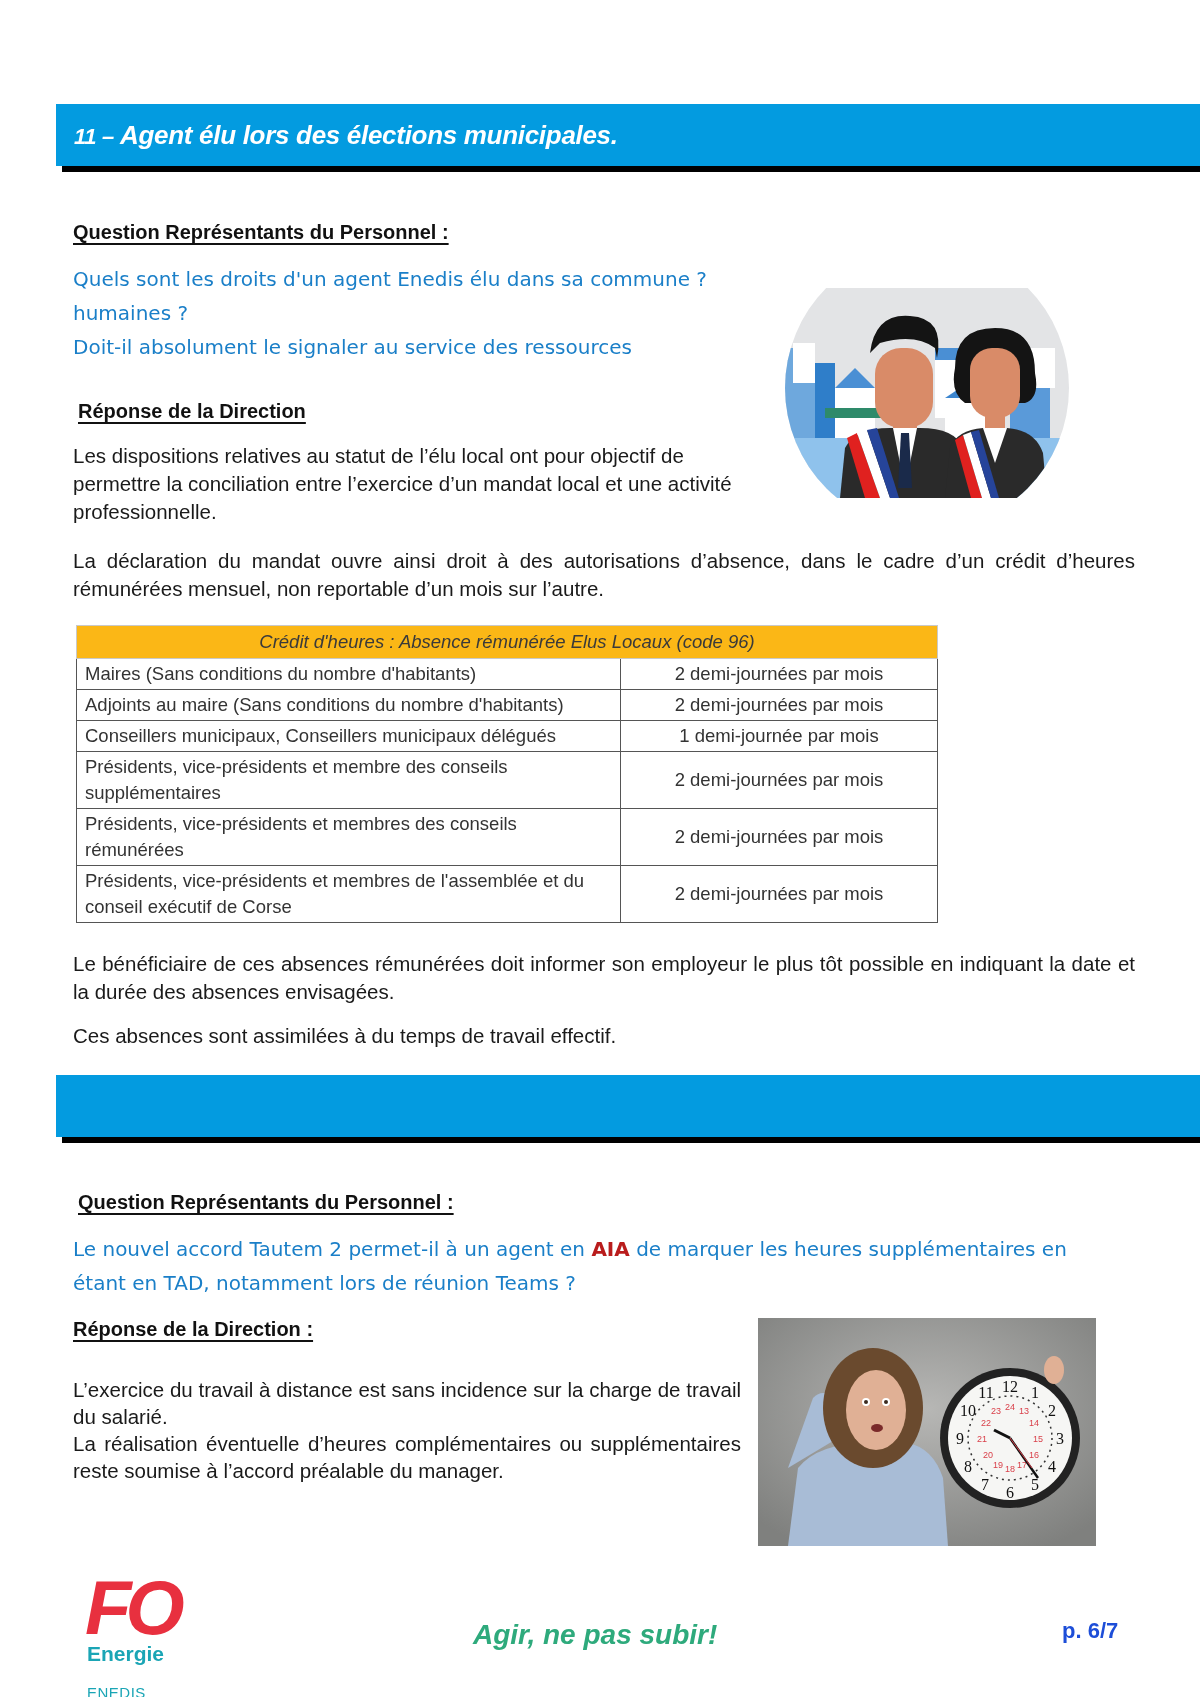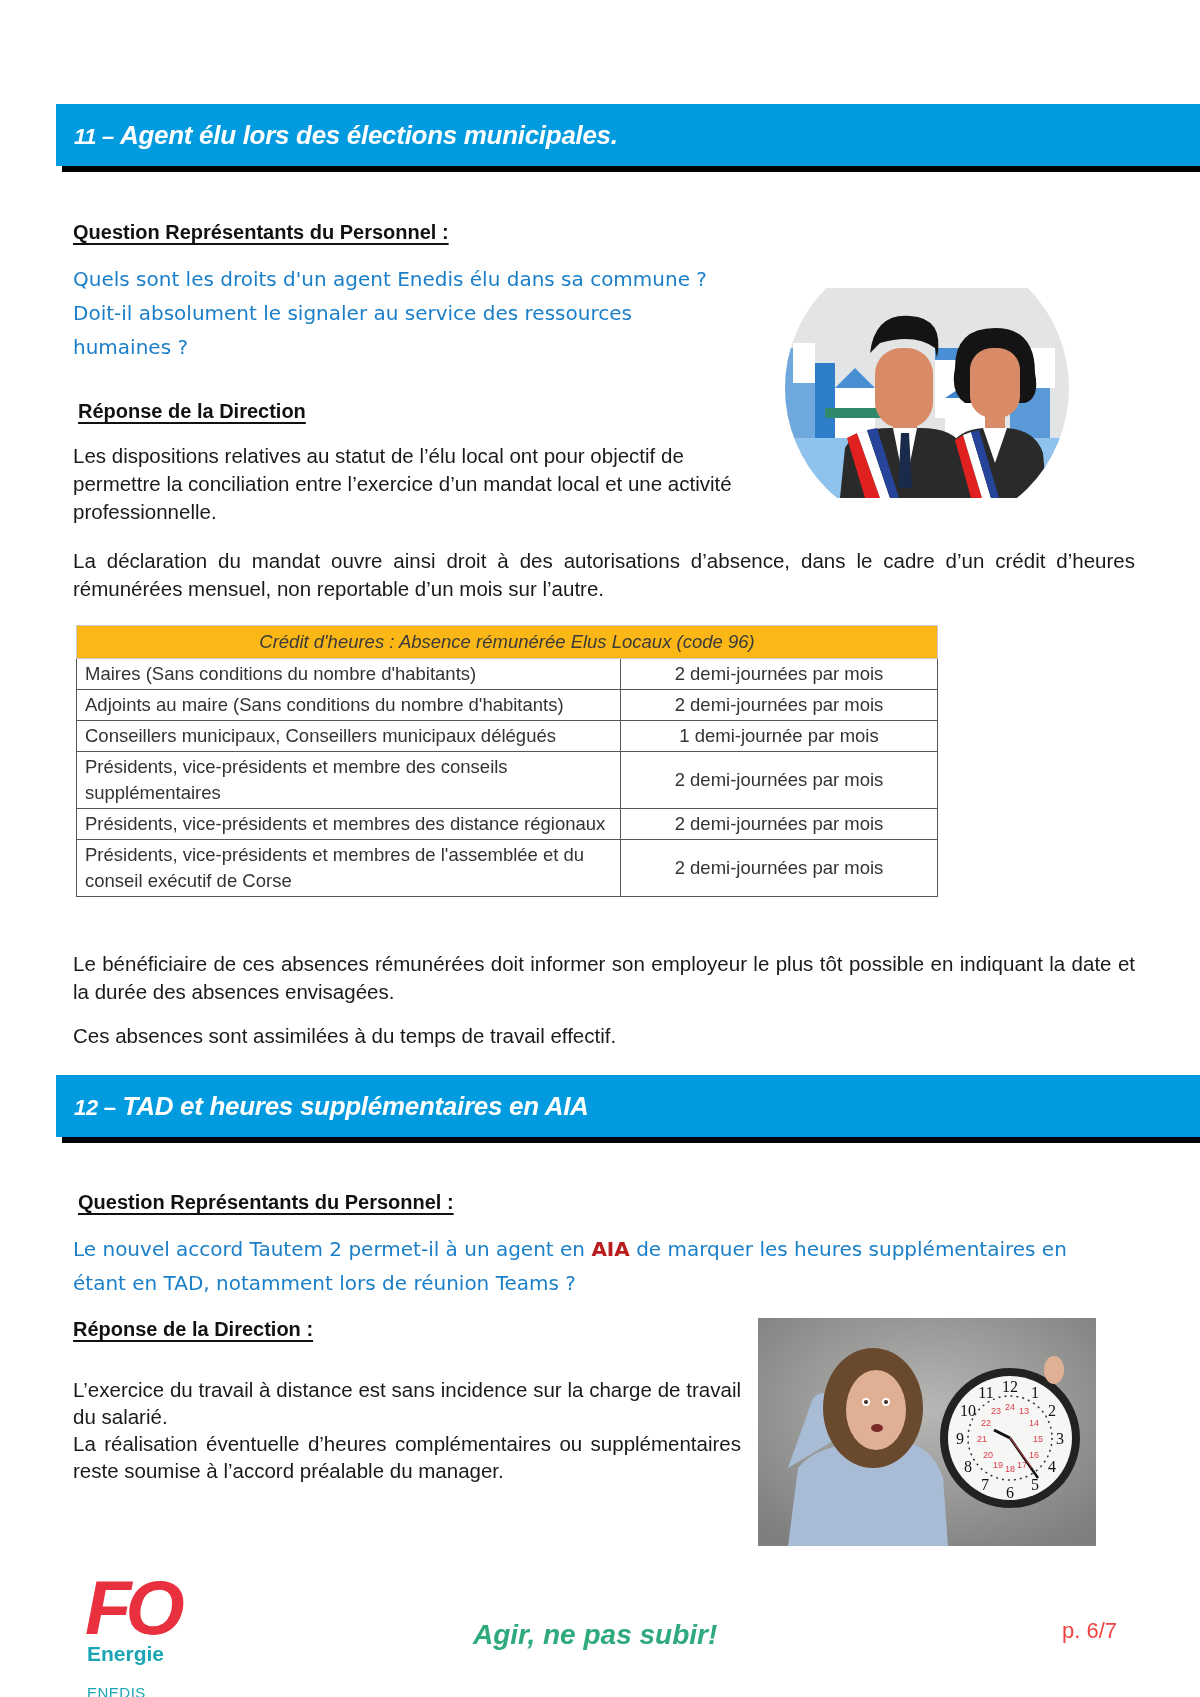--- a/index.html
+++ b/index.html
@@ -28,21 +28,21 @@
   table.credit th { background: #fbb716; color: #3a3a3a; font-style: italic; font-weight: normal;
          height: 30px; border: 1px solid #c9c9c9; text-align: center; }
   table.credit td { border: 1.5px solid #555; padding: 2px 8px; line-height: 26px; }
   table.credit td.val { text-align: center; width: 300px; }
 
   .illus-elus { position: absolute; left: 785px; top: 288px; width: 285px; height: 210px; overflow: hidden; }
   .photo-clock { position: absolute; left: 758px; top: 1318px; width: 338px; height: 228px; overflow: hidden; }
 
   .footer-slogan { position: absolute; left: 473px; top: 1619px; color: #2eaa7c; font-style: italic;
          font-weight: bold; font-size: 28px; }
-  .footer-page { position: absolute; left: 1062px; top: 1618px; color: #ef4444; font-weight: normal; font-size: 22px; }
+  .footer-page { position: absolute; left: 1062px; top: 1618px; color: #1d4ed8; font-weight: bold; font-size: 22px; }
   .logo { position: absolute; left: 85px; top: 1572px; width: 90px; height: 110px; }
   .logo .fo { position: absolute; left: 0; top: -8px; font-size: 76px; font-weight: bold; font-style: italic;
          color: #e8303f; letter-spacing: -6px; font-family: "Liberation Sans", sans-serif; }
   .logo .energie { position: absolute; left: 2px; top: 70px; font-size: 21px; color: #1aa5b5; font-weight: bold; }
   .logo .enedis { position: absolute; left: 2px; top: 112px; font-size: 15px; color: #1aa5b5; font-weight: normal; letter-spacing: 0.5px; }
 </style>
 </head>
 <body>
 
 <div class="section-bar" style="top:104px;">
@@ -51,22 +51,22 @@
   <div class="title">
     <span class="num">11 –</span>
     <span>Agent élu lors des élections municipales.</span>
   </div>
 </div>
 
 <div class="label-heading" style="left:73px; top:221px;">Question Représentants du Personnel :</div>
 
 <div class="question" style="left:73px; top:262px; width:700px;">
   <div>Quels sont les droits d'un agent Enedis élu dans sa commune ?</div>
+  <div>humaines ?</div>
   <div>Doit-il absolument le signaler au service des ressources</div>
-  <div>humaines ?</div>
 </div>
 
 <div class="illus-elus">
   <svg width="285" height="210" viewBox="0 0 285 210">
     <defs>
         <clipPath id="circ">
           <circle cx="142" cy="100" r="142"></circle>
         </clipPath>
       </defs>
     <g clip-path="url(#circ)">
@@ -131,41 +131,37 @@
     </tr>
     <tr>
       <td>Conseillers municipaux, Conseillers municipaux délégués</td>
       <td class="val">1 demi-journée par mois</td>
     </tr>
     <tr>
       <td>Présidents, vice-présidents et membre des conseils supplémentaires</td>
       <td class="val">2 demi-journées par mois</td>
     </tr>
     <tr>
-      <td>Présidents, vice-présidents et membres des distance régionaux</td>
+      <td>Présidents, vice-présidents et membres des conseils rémunérées</td>
       <td class="val">2 demi-journées par mois</td>
     </tr>
     <tr>
       <td>Présidents, vice-présidents et membres de l'assemblée et du conseil exécutif de Corse</td>
       <td class="val">2 demi-journées par mois</td>
     </tr>
   </tbody>
 </table>
 
 <div class="body-text justify" style="left:73px; top:950px; width:1062px;">Le bénéficiaire de ces absences rémunérées doit informer son employeur le plus tôt possible en indiquant la date et la durée des absences envisagées.</div>
 
 <div class="body-text" style="left:73px; top:1022px; width:1062px;">Ces absences sont assimilées à du temps de travail effectif.</div>
 
 <div class="section-bar" style="top:1075px;">
   <div class="shadow"></div>
   <div class="fill"></div>
-  <div class="title">
-    <span class="num">12 –</span>
-    <span>TAD et heures supplémentaires en AIA</span>
-  </div>
 </div>
 
 <div class="label-heading" style="left:78px; top:1191px;">Question Représentants du Personnel :</div>
 
 <div class="question" style="left:73px; top:1232px; width:1080px;">
   <div><span>Le nouvel accord Tautem 2 permet-il à un agent en </span><b>AIA</b><span> de marquer les heures supplémentaires en</span></div>
   <div>étant en TAD, notamment lors de réunion Teams ?</div>
 </div>
 
 <div class="label-heading" style="left:73px; top:1318px;">Réponse de la Direction :</div>

